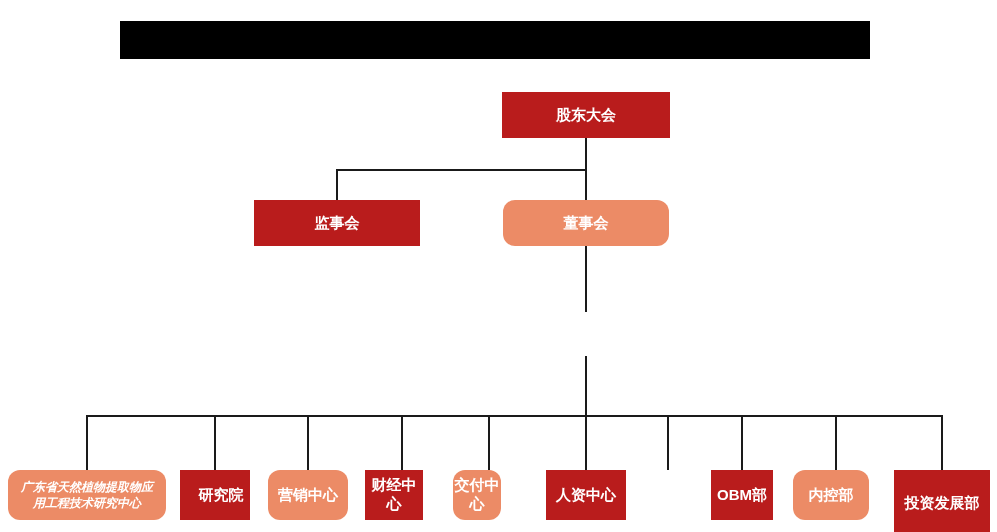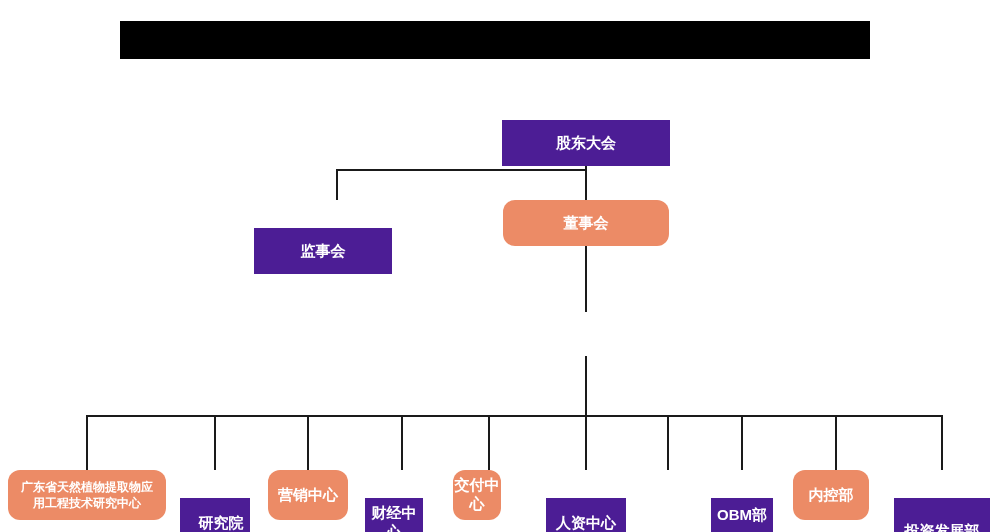--- a/index.html
+++ b/index.html
@@ -27,26 +27,27 @@
     position: absolute;
     display: flex;
     align-items: center;
     justify-content: center;
     text-align: center;
     color: #ffffff;
     font-weight: bold;
     font-size: 15px;
     box-sizing: border-box;
   }
-  .node.primary   { background: #4c1d95; margin-top: 28px; }
+  .node.primary   { background: #b91c1c; }
   .node.secondary { background: #EC8B66; border-radius: 12px; }
   .node.small-text {
     font-size: 12px;
     line-height: 1.35;
     padding: 0 9px;
+    font-style: italic;
   }
   .line {
     position: absolute;
     background: #1a1a1a;
   }
   .vline { width: 2px; }
   .hline { height: 2px; }
 </style>
 </head>
 <body>
@@ -68,21 +69,21 @@
   <div class="line vline" style="left:488px; top:415px; height:55px;"></div>
   <div class="line vline" style="left:667px; top:415px; height:55px;"></div>
   <div class="line vline" style="left:741px; top:415px; height:55px;"></div>
   <div class="line vline" style="left:835px; top:415px; height:55px;"></div>
   <div class="line vline" style="left:941px; top:415px; height:55px;"></div>
 
   <div class="node primary" style="left:502px; top:92px; width:168px; height:46px;">
     <span>股东大会</span>
   </div>
 
-  <div class="node primary" style="left:254px; top:200px; width:138px; height:46px;">
+  <div class="node primary" style="left:254px; top:200px; width:166px; height:46px;">
     <span>监事会</span>
   </div>
   <div class="node secondary" style="left:503px; top:200px; width:166px; height:46px;">
     <span>董事会</span>
   </div>
 
 
   <div class="node secondary small-text" style="left:8px; top:470px; width:158px; height:50px;">
     <span>广东省天然植物提取物应用工程技术研究中心</span>
   </div>
@@ -94,21 +95,21 @@
   </div>
   <div class="node primary" style="left:365px; top:470px; width:58px; height:50px;">
     <span>财经中心</span>
   </div>
   <div class="node secondary" style="left:453px; top:470px; width:48px; height:50px;">
     <span>交付中心</span>
   </div>
   <div class="node primary" style="left:546px; top:470px; width:80px; height:50px;">
     <span>人资中心</span>
   </div>
-  <div class="node primary" style="left:711px; top:470px; width:62px; height:34px;">
+  <div class="node primary" style="left:711px; top:470px; width:62px; height:50px;">
     <span>OBM部</span>
   </div>
   <div class="node secondary" style="left:793px; top:470px; width:76px; height:50px;">
     <span>内控部</span>
   </div>
   <div class="node primary" style="left:894px; top:470px; width:96px; height:67px;">
     <span>投资发展部</span>
   </div>
 
 </div>

